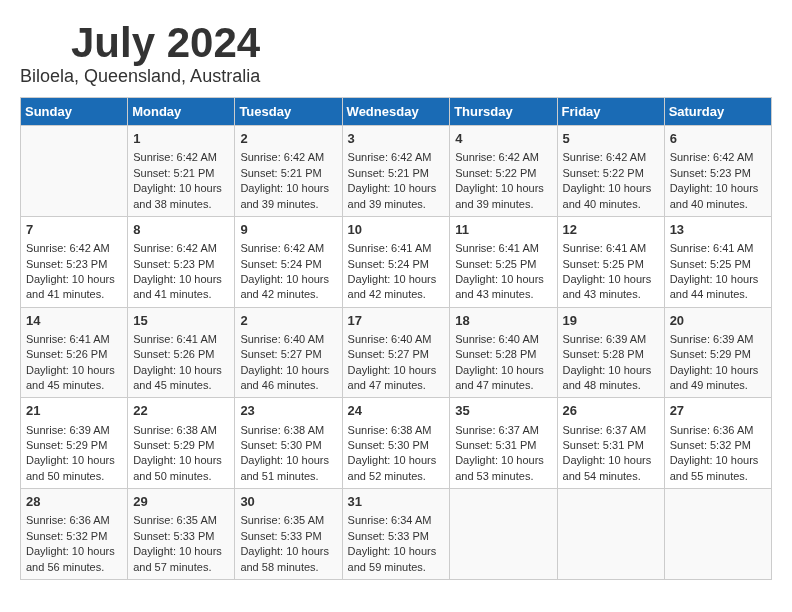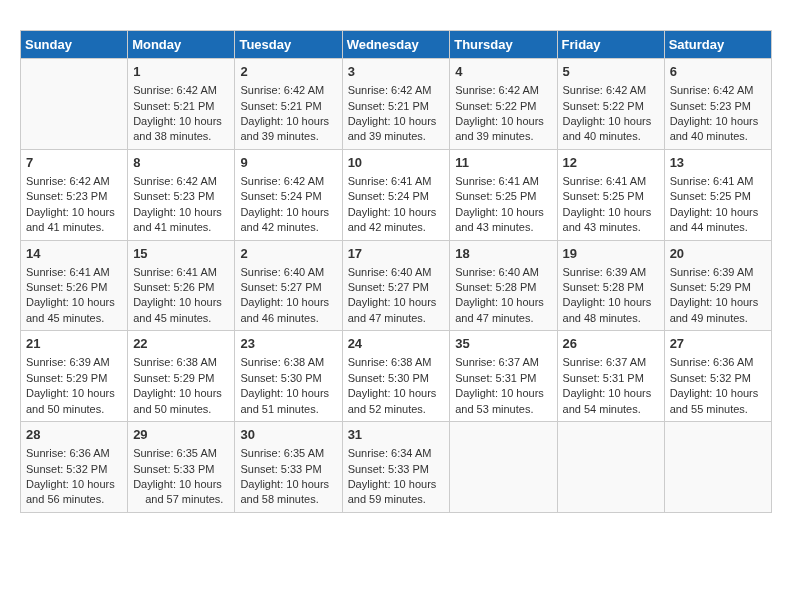--- a/index.html
+++ b/index.html
@@ -76,20 +76,24 @@
       margin-bottom: 2px;
     }
     .empty-cell {
       background-color: #f9f9f9;
     }
   </style>
 </head>
 <body>
 
 <div class="header">
+  <div class="title-block">
+    <div class="month-title">July 2024</div>
+    <div class="location-title">Biloela, Queensland, Australia</div>
+  </div>
 </div>
 
 <table>
   <thead>
     <tr>
     <th>Sunday</th>
         <th>Monday</th>
         <th>Tuesday</th>
         <th>Wednesday</th>
         <th>Thursday</th>
@@ -302,21 +306,21 @@
           <span style="display: block;">Sunrise: 6:36 AM</span>
           <span style="display: block;">Sunset: 5:32 PM</span>
           <span style="display: block;">Daylight: 10 hours</span>
           <span style="display: block;">and 56 minutes.</span>
         </td>
         <td>
           <span class="day-number">29</span>
           <span style="display: block;">Sunrise: 6:35 AM</span>
           <span style="display: block;">Sunset: 5:33 PM</span>
           <span style="display: block;">Daylight: 10 hours</span>
-          <span style="display: block; margin-left: 12px;">and 57 minutes.</span>
+          <span style="display: block;">and 57 minutes.</span>
         </td>
         <td>
           <span class="day-number">30</span>
           <span style="display: block;">Sunrise: 6:35 AM</span>
           <span style="display: block;">Sunset: 5:33 PM</span>
           <span style="display: block;">Daylight: 10 hours</span>
           <span style="display: block;">and 58 minutes.</span>
         </td>
         <td>
           <span class="day-number">31</span>

